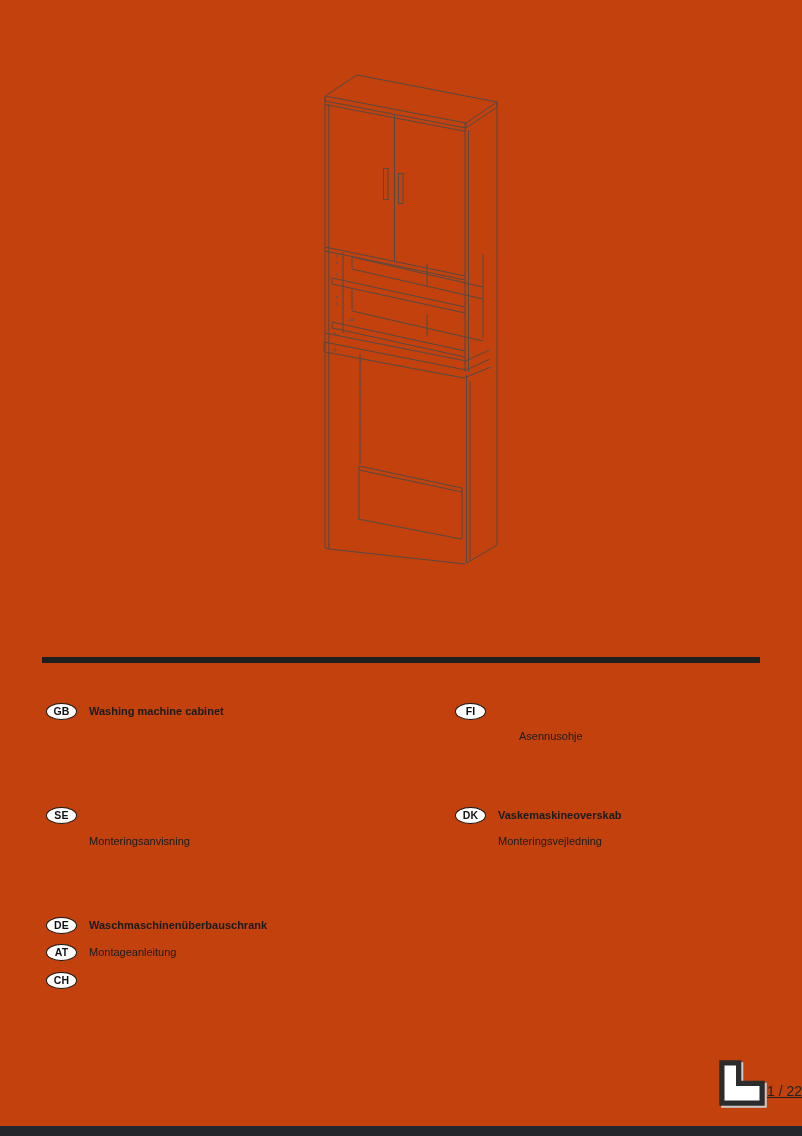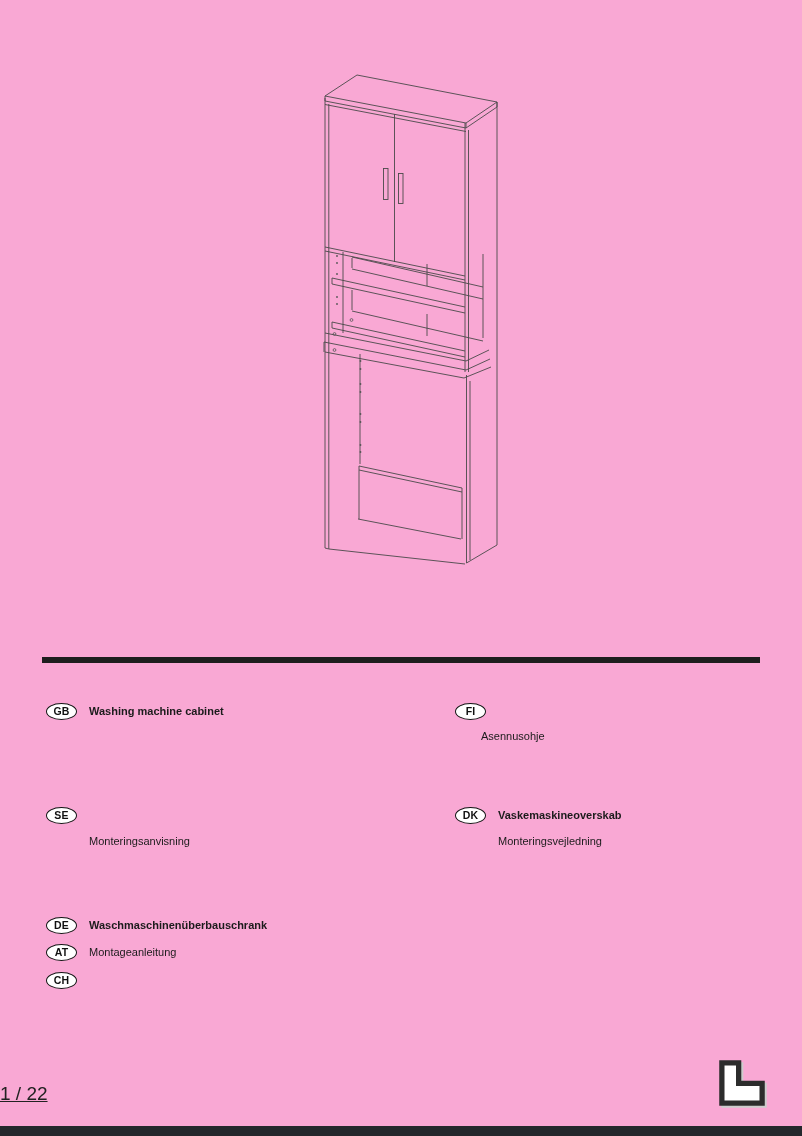--- a/index.html
+++ b/index.html
@@ -1,19 +1,19 @@
 <!DOCTYPE html>
 <html><head>
 <meta charset="utf-8">
 <style>
   html,body{margin:0;padding:0;background:#e8e8e8;}
   #page{
     position:relative;
     width:802px;height:1136px;
-    background:#f9a8d4;
+    background:#c2410c;
     overflow:hidden;
     font-family:"Liberation Sans", sans-serif;
     color:#1b1b1b;
   }
   
   #cabinet-art{
     position:absolute;left:280px;top:60px;width:240px;height:520px;
   }
   #cabinet-art path, #cabinet-art line, #cabinet-art rect{
     fill:none;stroke:#4a4a4a;stroke-width:0.9;stroke-linejoin:miter;stroke-linecap:butt;
@@ -33,22 +33,22 @@
     border:1.8px solid #141414;border-radius:50%;
     display:flex;align-items:center;justify-content:center;
     font-size:10.5px;font-weight:bold;letter-spacing:0.2px;color:#111;
     background:#fff;
   }
   .lang-text{margin-left:12px;font-size:11px;line-height:22px;}
   .lang-text.b{font-weight:bold;}
   .no-badge .lang-text{margin-left:43px;}
   
   .page-num{
-    position:absolute;left:0;right:0;top:1083px;text-align:left;
-    font-size:19px;color:#222;text-decoration:underline;
+    position:absolute;left:0;right:0;top:1083px;text-align:right;
+    font-size:14px;color:#222;text-decoration:underline;
   }
   .footer-logo{
     position:absolute;left:719px;top:1060px;width:46px;height:46px;
   }
   .footer-logo svg{filter:drop-shadow(2.5px 2.5px 0px #cccccc);}
   .bottom-bar{
     position:absolute;left:0;top:1126px;width:802px;height:10px;background:#24282c;
   }
 </style>
 </head>
@@ -142,21 +142,21 @@
   <div class="divider"></div>
 
   <div class="lang-line" style="left:46px;top:700px">
     <span class="badge">GB</span>
     <span class="lang-text b">Washing machine cabinet</span>
   </div>
 
   <div class="lang-line" style="left:455px;top:700px">
     <span class="badge">FI</span>
   </div>
-  <div class="lang-line no-badge" style="left:438px;top:725px">
+  <div class="lang-line no-badge" style="left:476px;top:725px">
     <span class="lang-text">Asennusohje</span>
   </div>
 
   <div class="lang-line" style="left:46px;top:804px">
     <span class="badge">SE</span>
   </div>
   <div class="lang-line" style="left:455px;top:804px">
     <span class="badge">DK</span>
     <span class="lang-text b">Vaskemaskineoverskab</span>
   </div>

